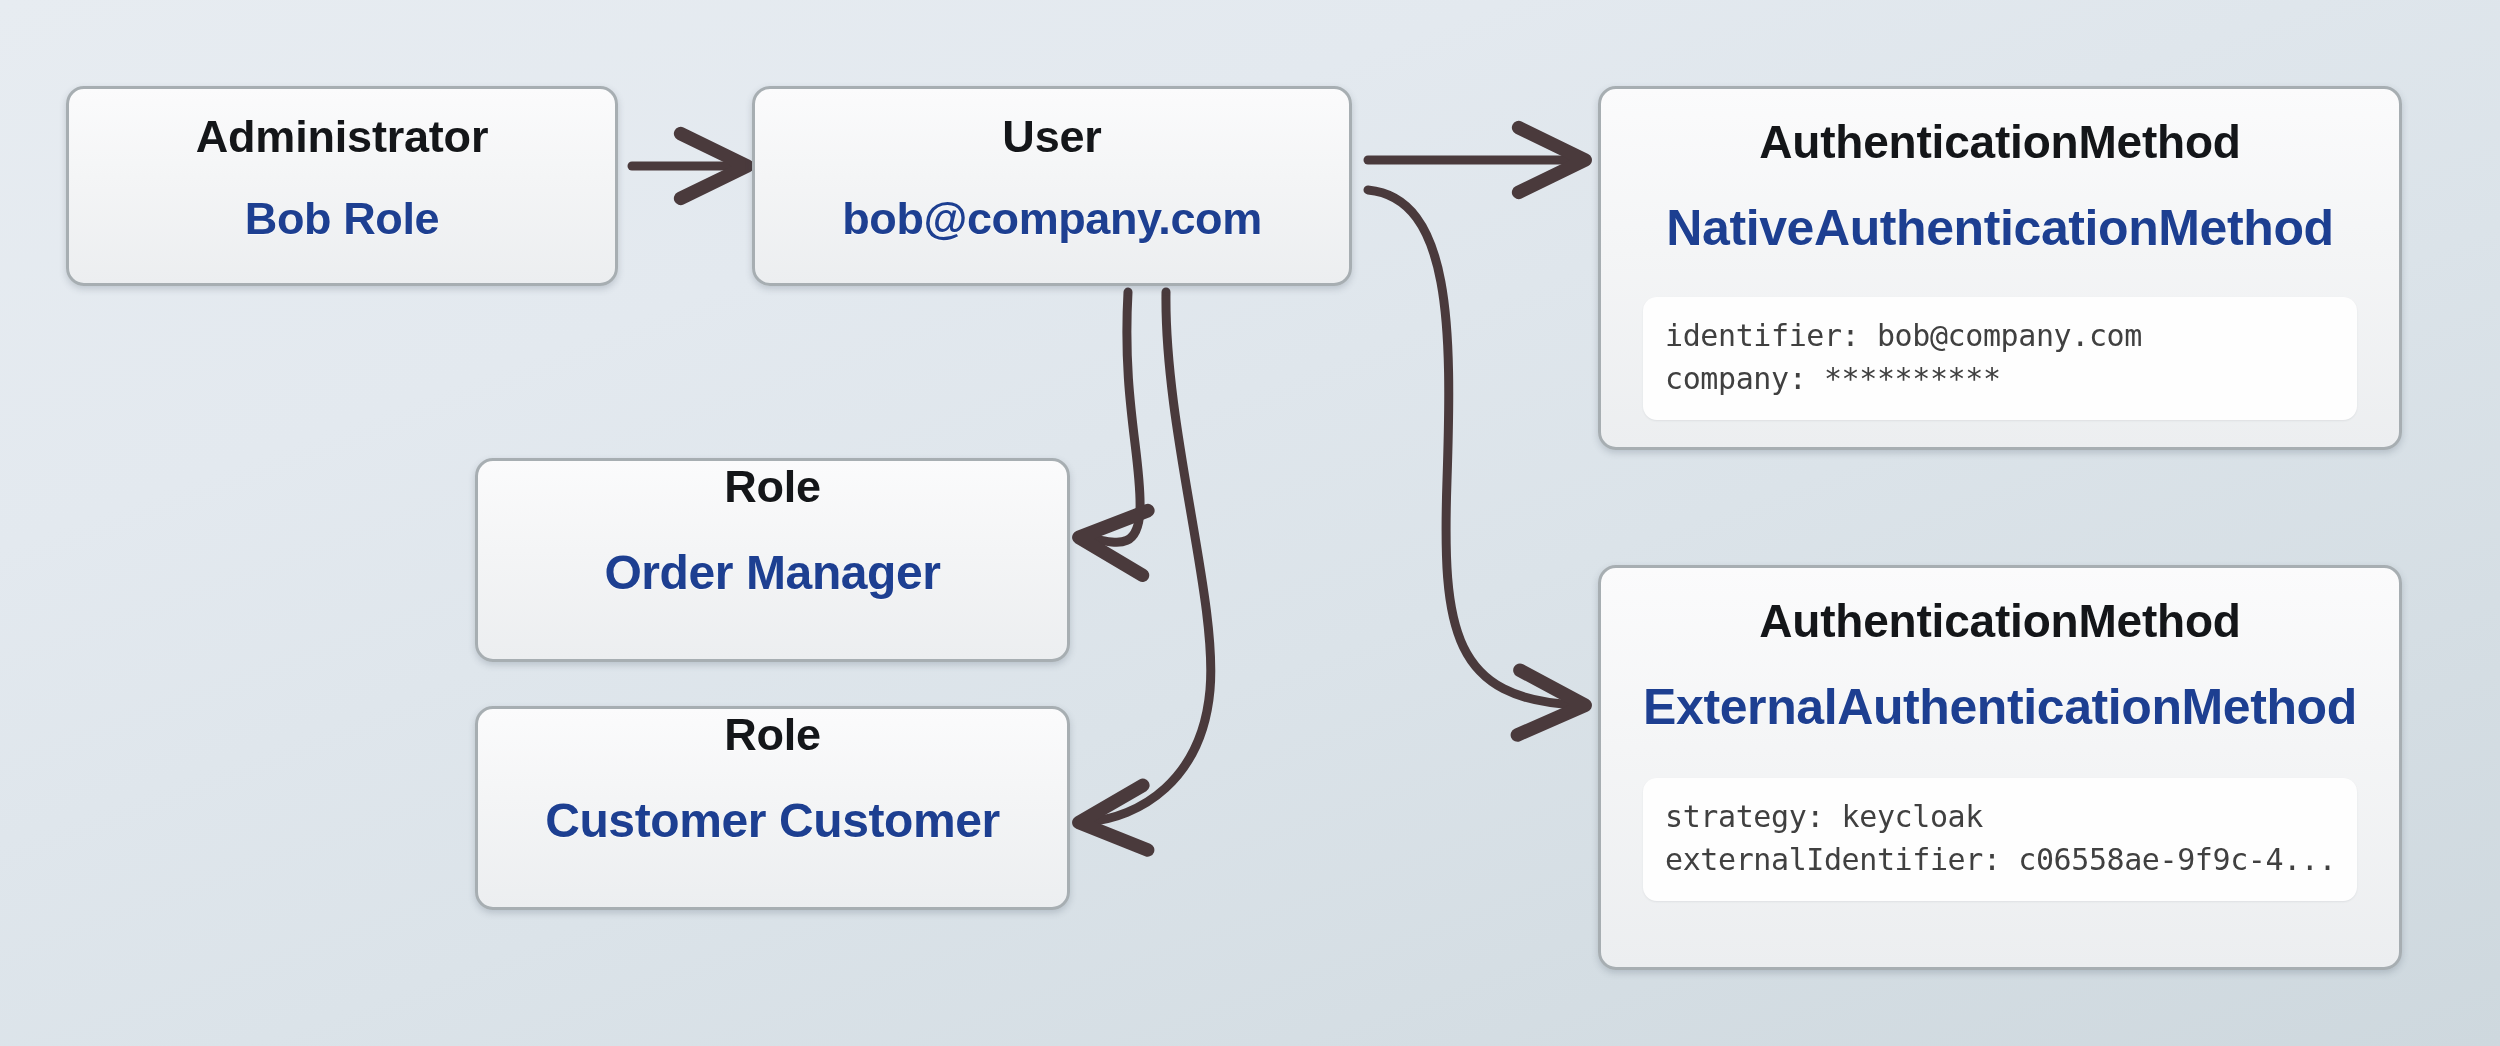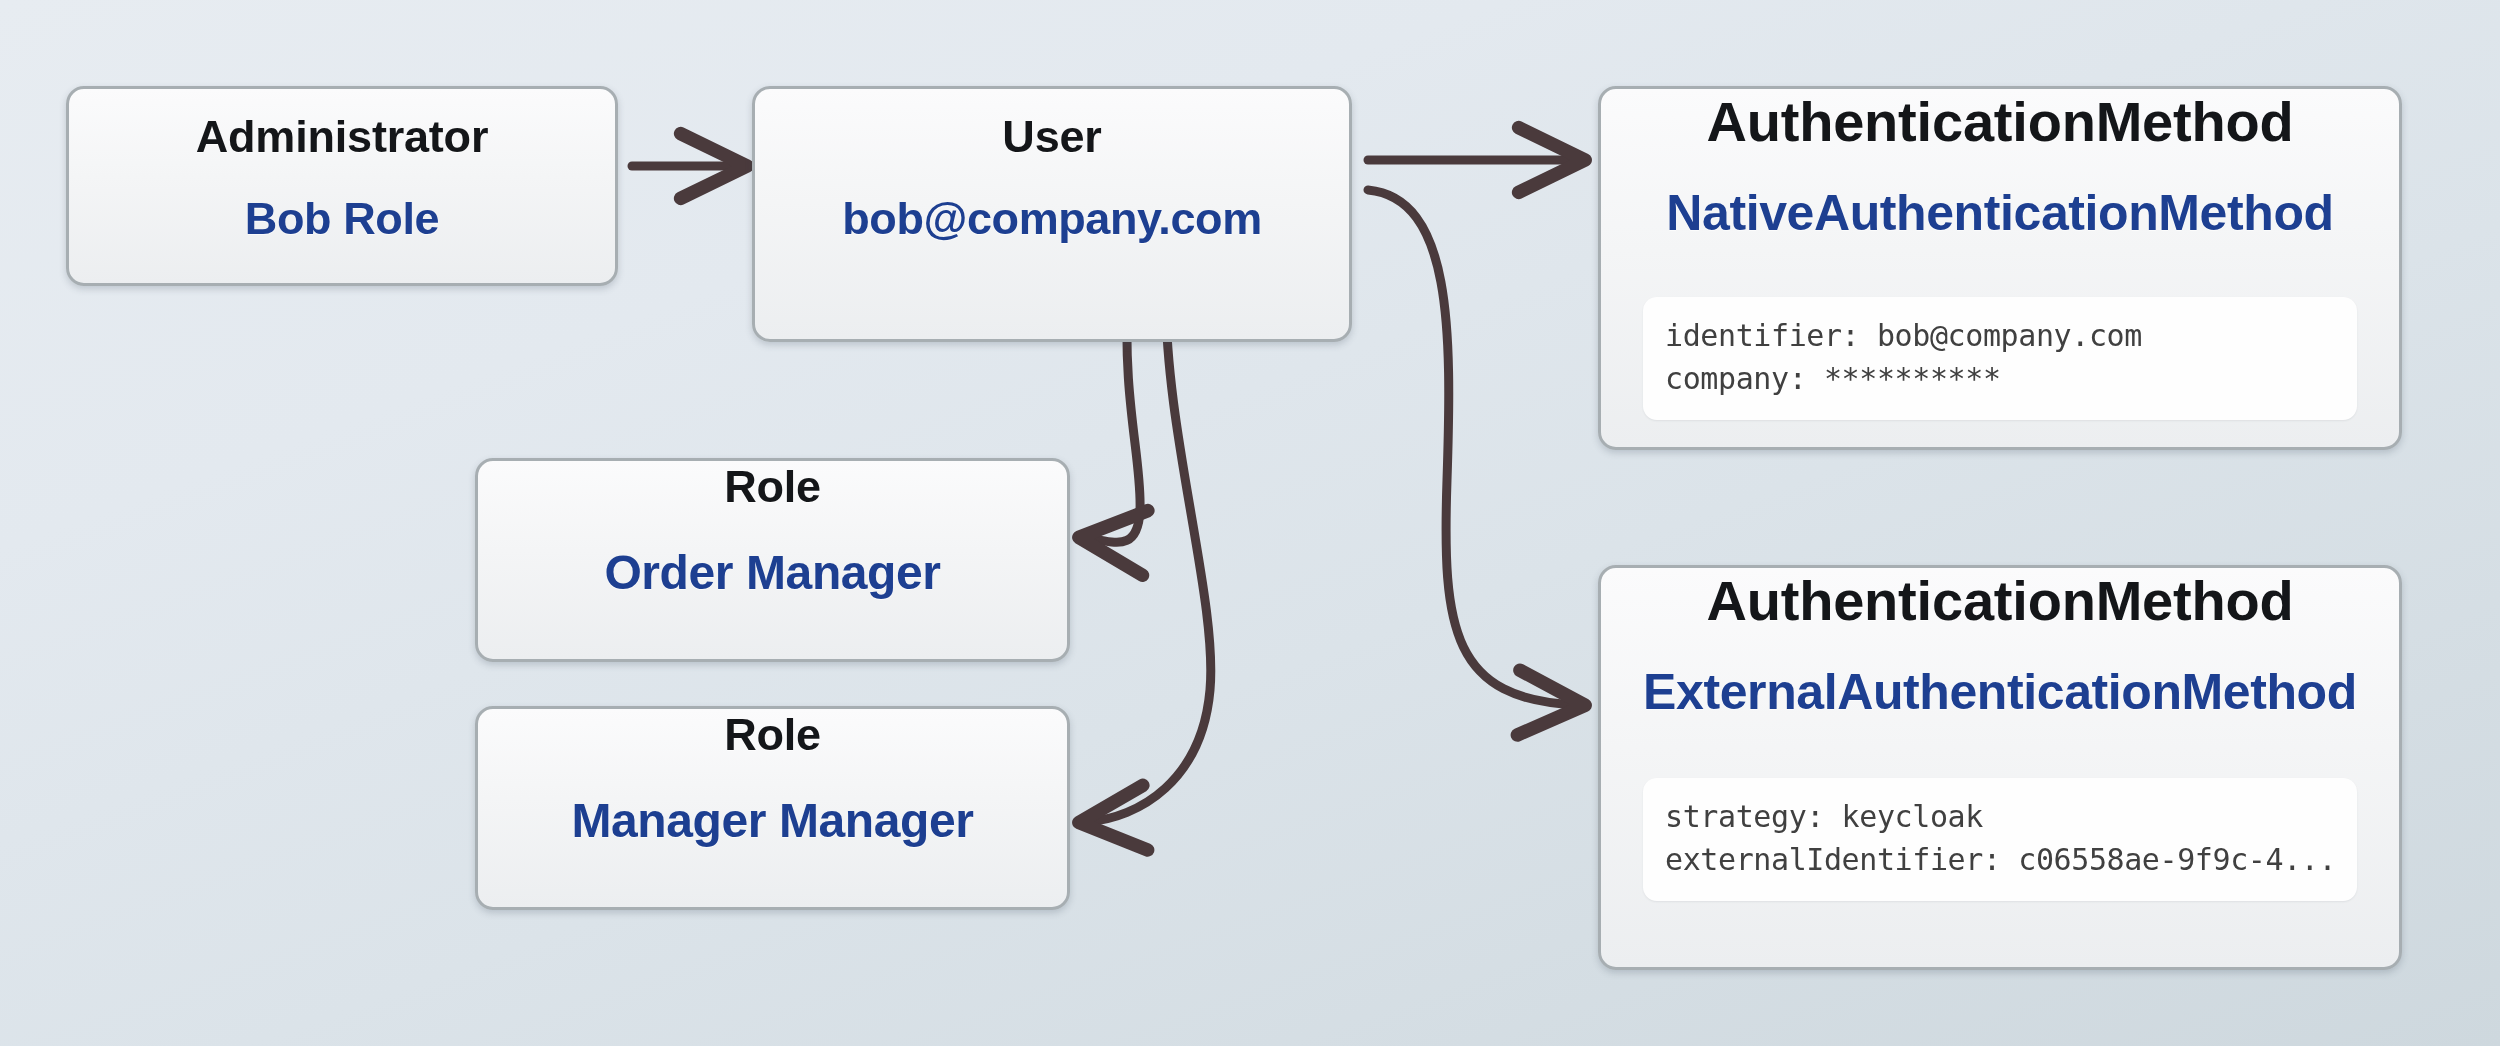--- a/index.html
+++ b/index.html
@@ -50,21 +50,21 @@
     text-shadow: 0 1px 0 rgba(255,255,255,0.65);
   }
   
   .node.small .node-type  { font-size: 45px; margin-top: 22px; }
   .node.small .node-title { font-size: 45px; margin-top: 30px; }
 
   .node.wide .node-type   { font-size: 45px; }
   .node.wide .node-title  { font-size: 48px; margin-top: 32px; }
 
   
-  .node.card .node-type   { font-size: 56px; }
+  .node.card .node-type   { font-size: 46px; margin-top: 26px; }
   .node.card .node-title  { font-size: 50px; margin-top: 30px; }
 
   .props {
     position: absolute;
     left: 42px;
     right: 42px;
     background: #fefefe;
     border-radius: 14px;
     padding: 18px 22px 20px 22px;
     box-sizing: border-box;
@@ -73,21 +73,21 @@
   .prop-line {
     font-family: "DejaVu Sans Mono", "Liberation Mono", monospace;
     font-size: 30px;
     line-height: 1.42;
     color: #404040;
     white-space: pre;
     letter-spacing: -0.4px;
   }
   
   #node-administrator { left: 66px;   top: 86px;  width: 552px;  height: 200px; }
-  #node-user          { left: 752px;  top: 86px;  width: 600px;  height: 256px; }
+  #node-user          { left: 752px;  top: 86px;  width: 600px;  height: 200px; }
   #node-role-order    { left: 475px;  top: 458px; width: 595px;  height: 204px; }
   #node-role-customer { left: 475px;  top: 706px; width: 595px;  height: 204px; }
   #node-auth-native   { left: 1598px; top: 86px;  width: 804px;  height: 364px; }
   #node-auth-external { left: 1598px; top: 565px; width: 804px;  height: 405px; }
 
   #node-auth-native   .props { top: 208px; }
   #node-auth-external .props { top: 210px; }
 </style>
 </head>
 <body>
@@ -122,21 +122,21 @@
     <div class="node-title">bob@company.com</div>
   </div>
 
   <div class="node wide" id="node-role-order">
     <div class="node-type">Role</div>
     <div class="node-title">Order Manager</div>
   </div>
 
   <div class="node wide" id="node-role-customer">
     <div class="node-type">Role</div>
-    <div class="node-title">Manager Manager</div>
+    <div class="node-title">Customer Customer</div>
   </div>
 
   <div class="node card" id="node-auth-native">
     <div class="node-type">AuthenticationMethod</div>
     <div class="node-title">NativeAuthenticationMethod</div>
     <div class="props">
       <div class="prop-line">identifier: bob@company.com</div>
       <div class="prop-line">company: **********</div>
     </div>
   </div>

